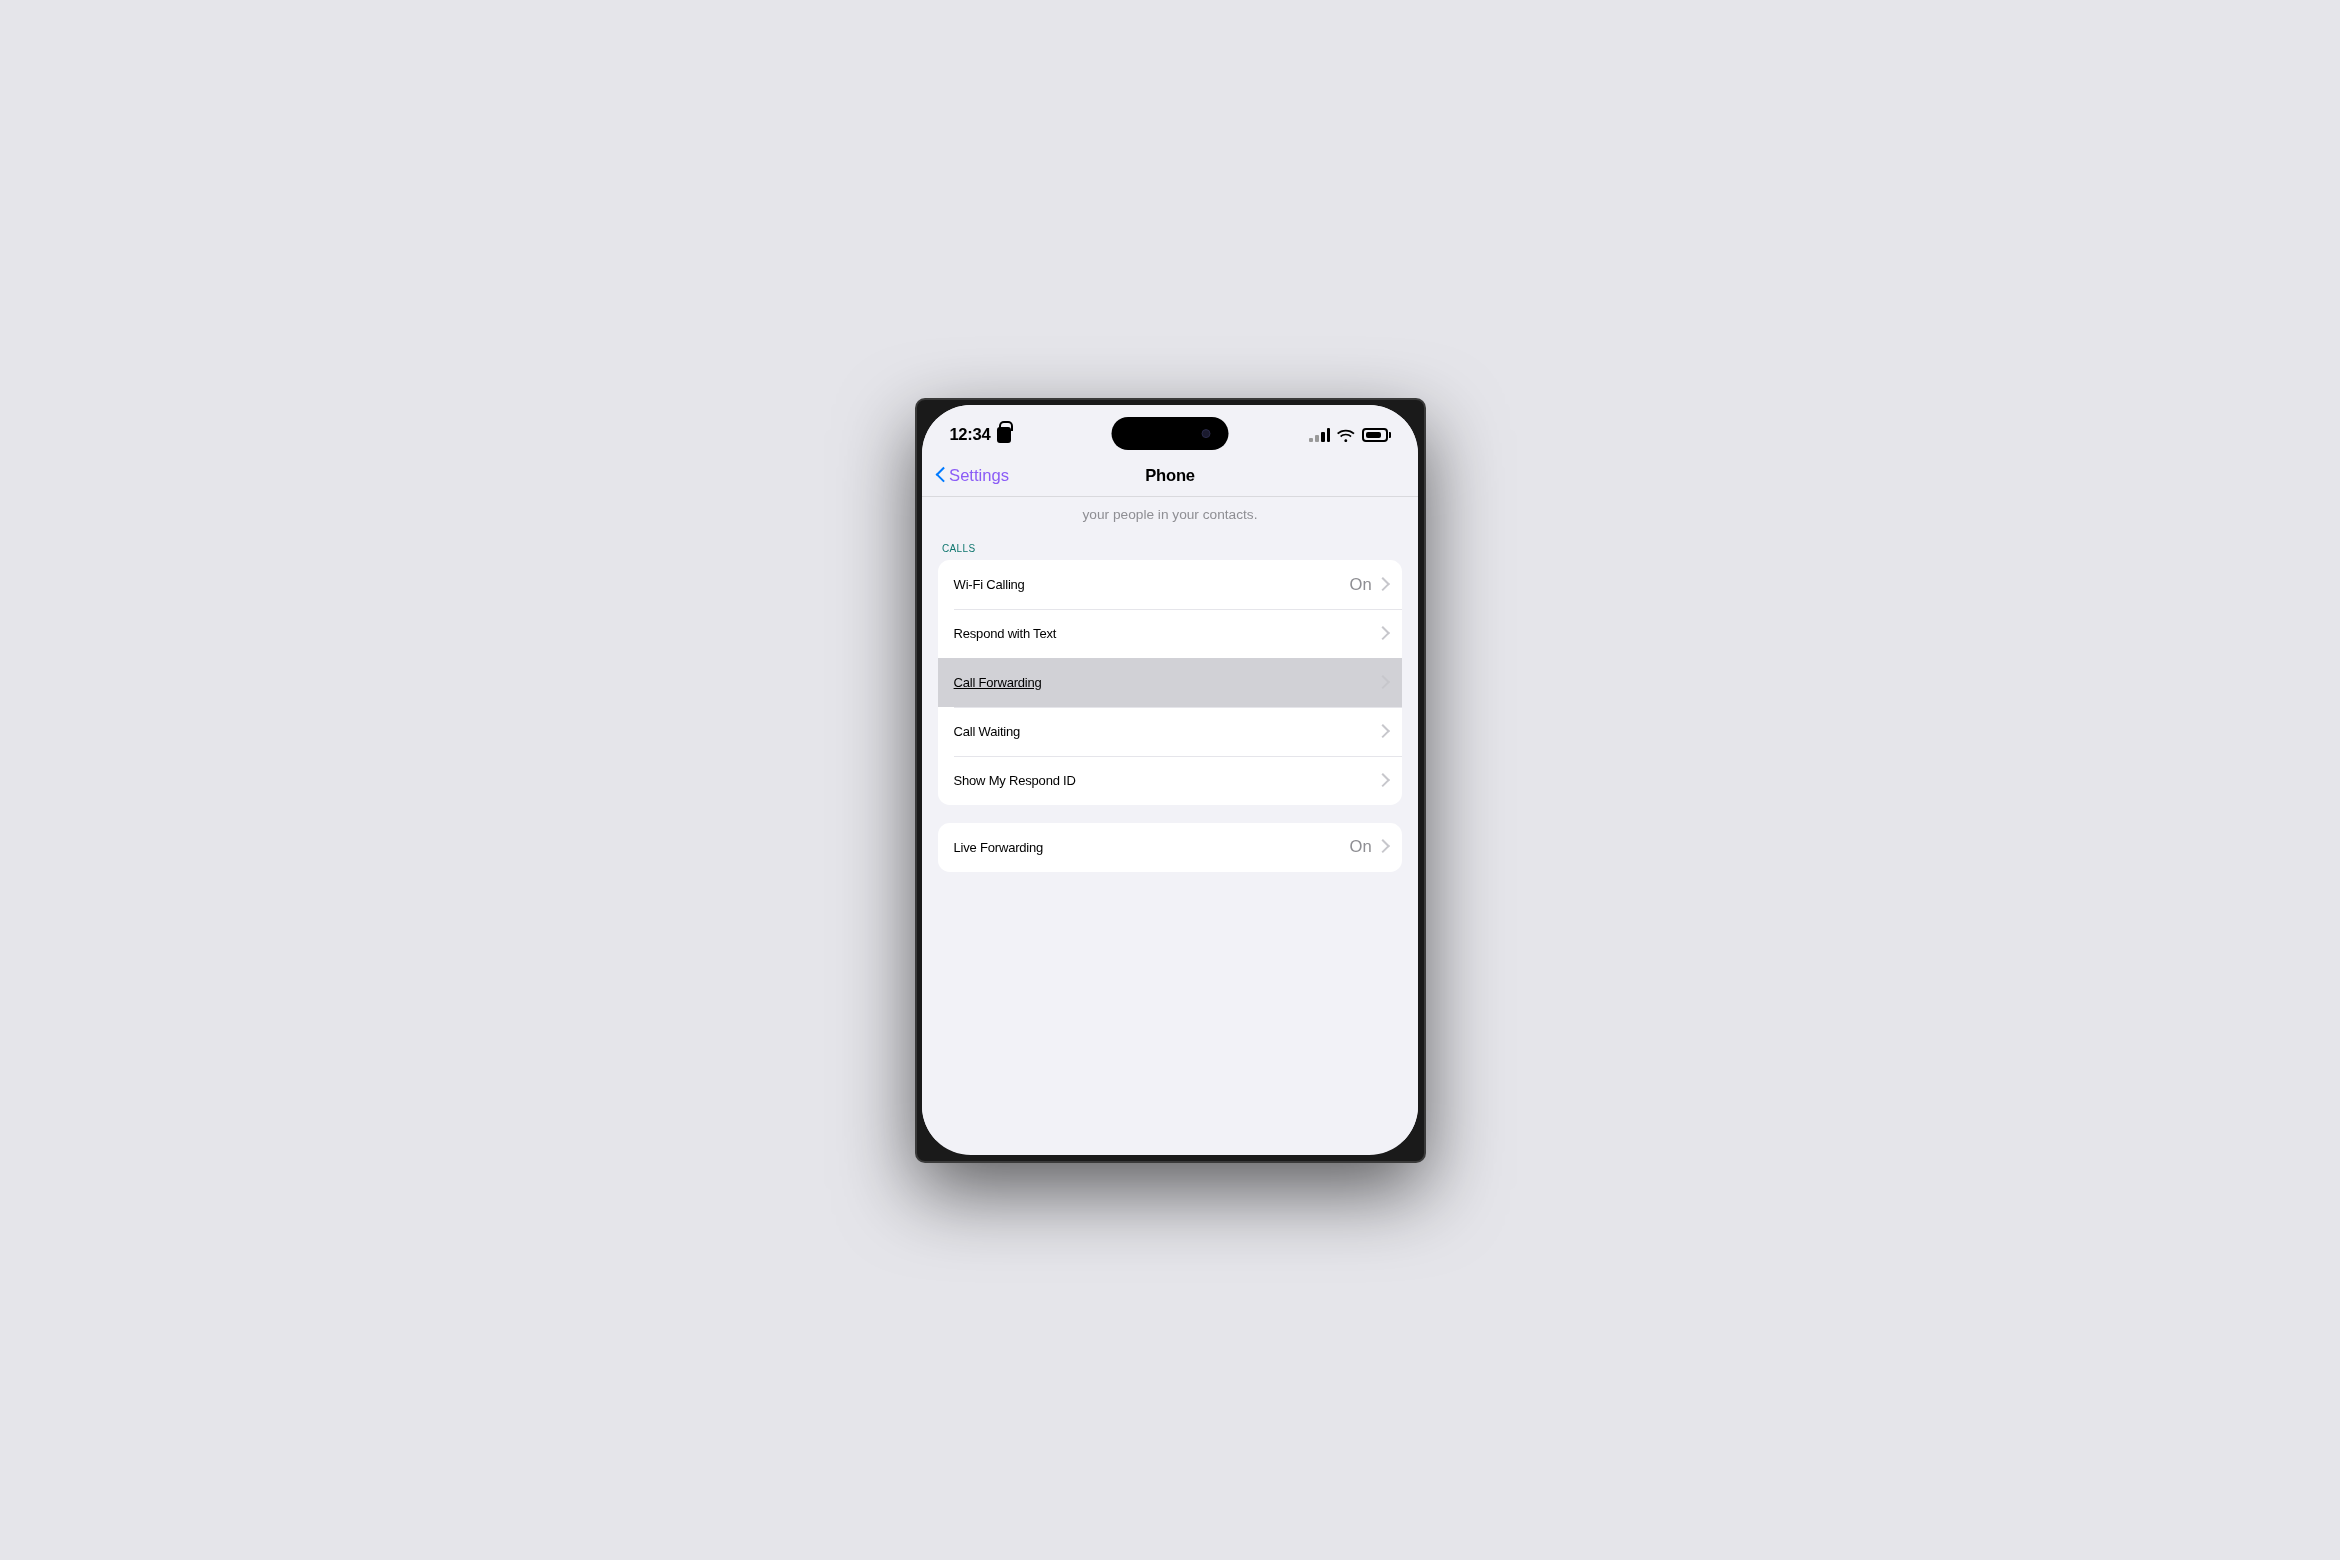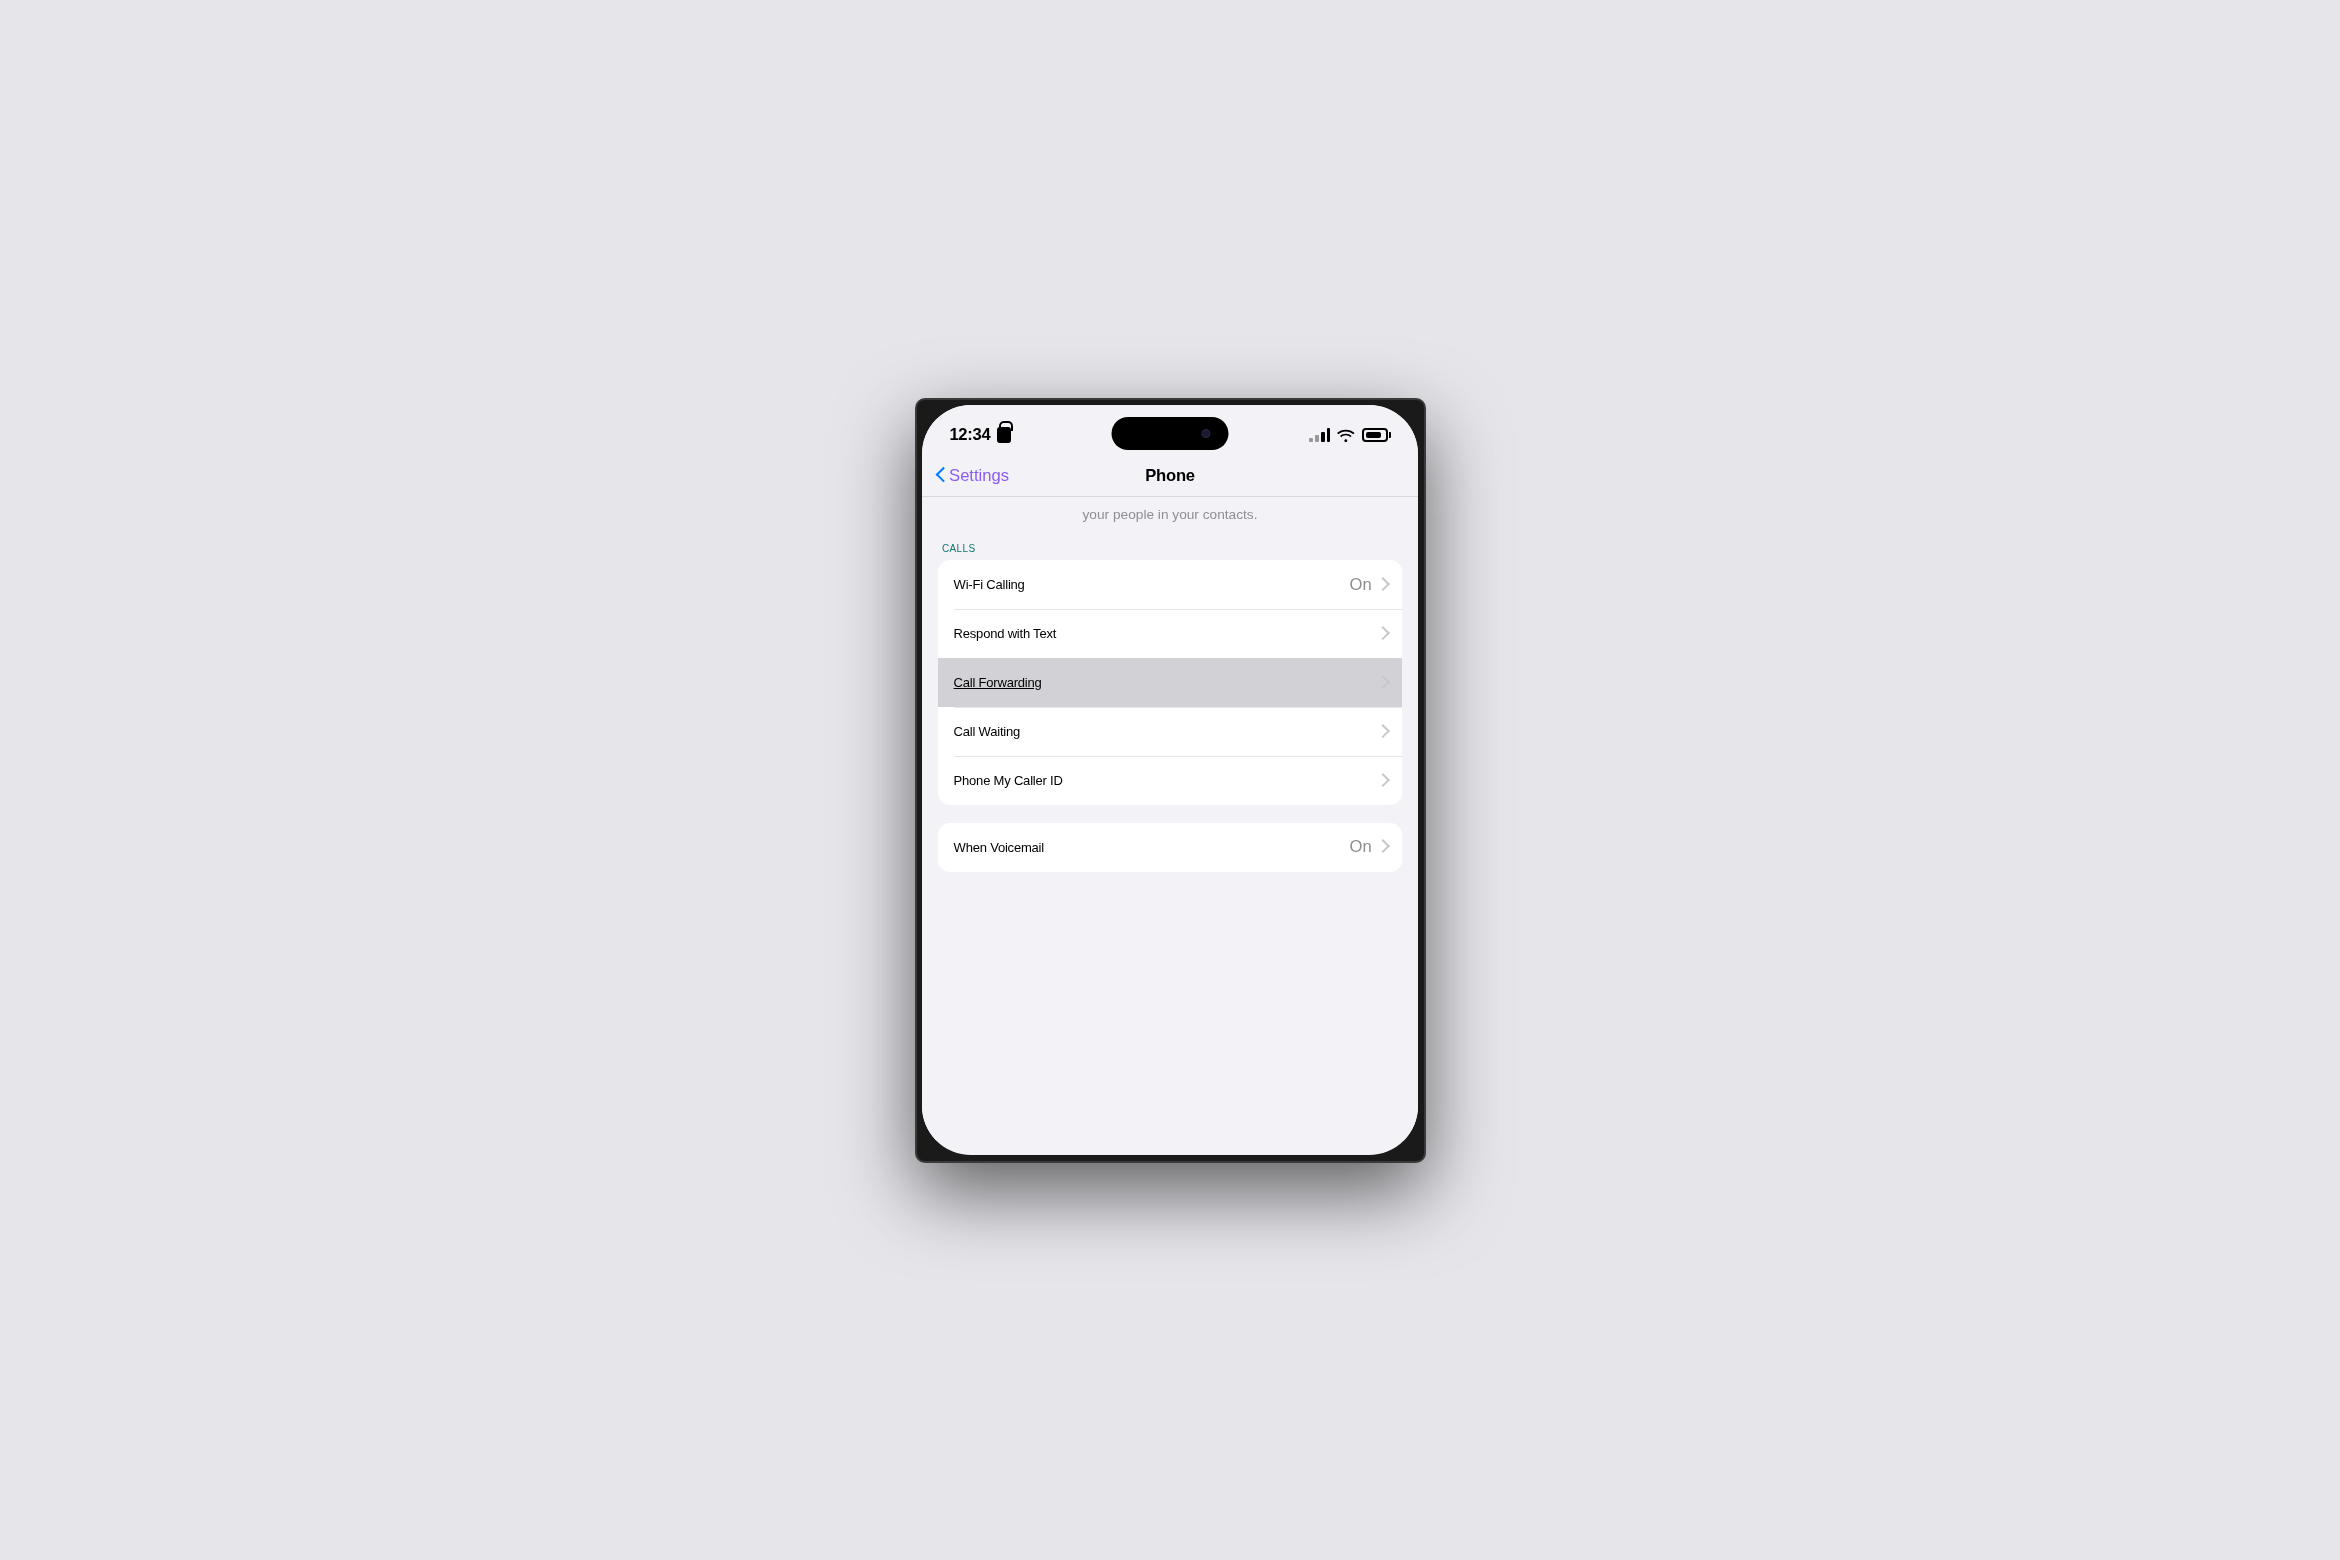--- a/index.html
+++ b/index.html
@@ -410,32 +410,32 @@
 
           <div class="settings-row">
             <span class="row-left">Call Waiting</span>
             <div class="row-right">
               <span></span>
               <span class="chevron-right"></span>
             </div>
           </div>
 
           <div class="settings-row">
-            <span class="row-left">Phone My Caller ID</span>
+            <span class="row-left">Show My Respond ID</span>
             <div class="row-right">
               <span></span>
               <span class="chevron-right"></span>
             </div>
           </div>
 
         </div>
 
         <div class="settings-card-2">
           <div class="settings-row">
-            <span class="row-left">When Voicemail</span>
+            <span class="row-left">Live Forwarding</span>
             <div class="row-right">
               <span>On</span>
               <span class="chevron-right"></span>
             </div>
           </div>
         </div>
 
       </div>
     </div>
 

